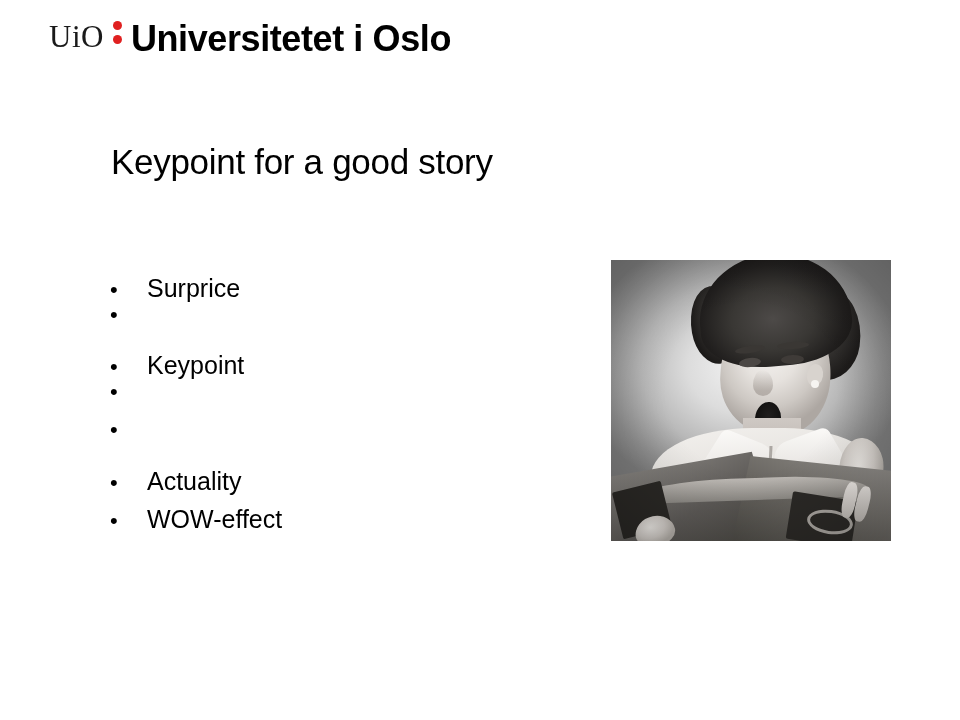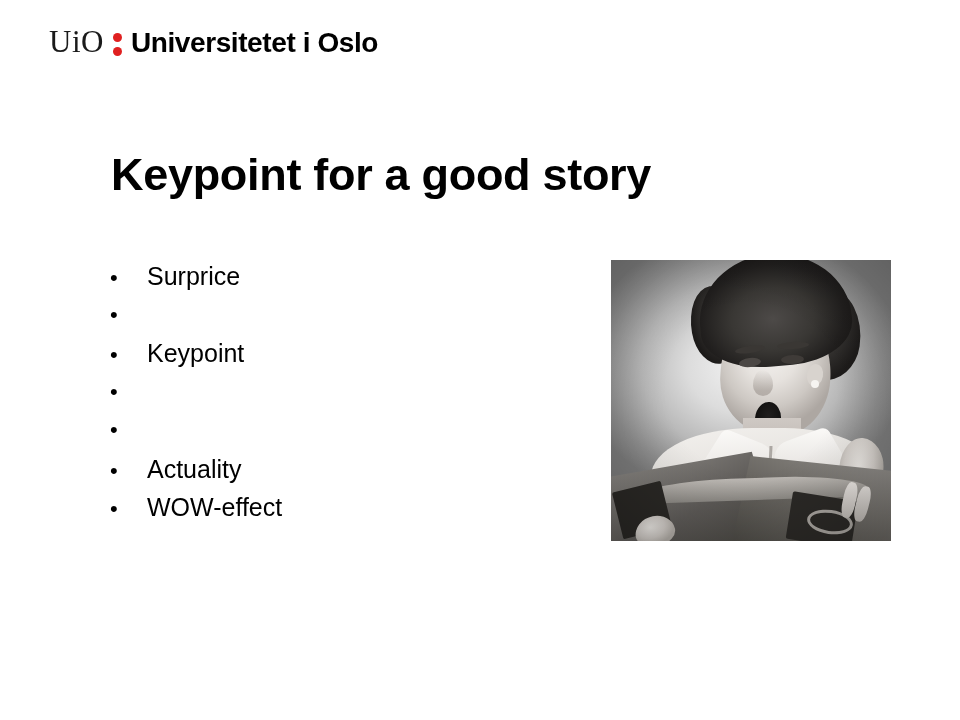--- a/index.html
+++ b/index.html
@@ -21,21 +21,21 @@
     inset: 0;
     background: #ffffff;
   }
 
   
   .logo {
     position: absolute;
     left: 49px;
     top: 21px;
     display: flex;
-    align-items: flex-end;
+    align-items: flex-start;
     height: 36px;
   }
   .logo-uio {
     font-family: "Liberation Serif", serif;
     font-size: 31px;
     line-height: 1;
     letter-spacing: 0.5px;
     color: #1a1a1a;
     font-weight: 400;
   }
@@ -48,34 +48,34 @@
     padding-bottom: 1px;
   }
   .logo-dot {
     width: 9px;
     height: 9px;
     border-radius: 50%;
     background: #e02020;
   }
   .logo-name {
     font-family: "Liberation Sans", sans-serif;
-    font-size: 28px;
+    font-size: 36px;
     font-weight: bold;
     line-height: 1;
     letter-spacing: -0.4px;
     color: #000000;
   }
 
   
   .slide-title {
     position: absolute;
     left: 111px;
     top: 120px;
-    font-size: 45px;
-    font-weight: bold;
+    font-size: 35px;
+    font-weight: normal;
     line-height: 1.1;
     letter-spacing: -0.3px;
     color: #000000;
     white-space: nowrap;
   }
 
   
   .bullet-list {
     position: absolute;
     left: 110px;
@@ -97,20 +97,21 @@
   .bullet-marker {
     flex: 0 0 auto;
     width: 37px;
     font-size: 22px;
     line-height: 28px;
     color: #000000;
   }
   .bullet-text {
     flex: 1 1 auto;
     white-space: nowrap;
+    margin-top: 12px;
   }
   .bullet-item.is-bold .bullet-text {
     font-weight: normal;
   }
 
   
   .photo {
     position: absolute;
     left: 611px;
     top: 260px;

